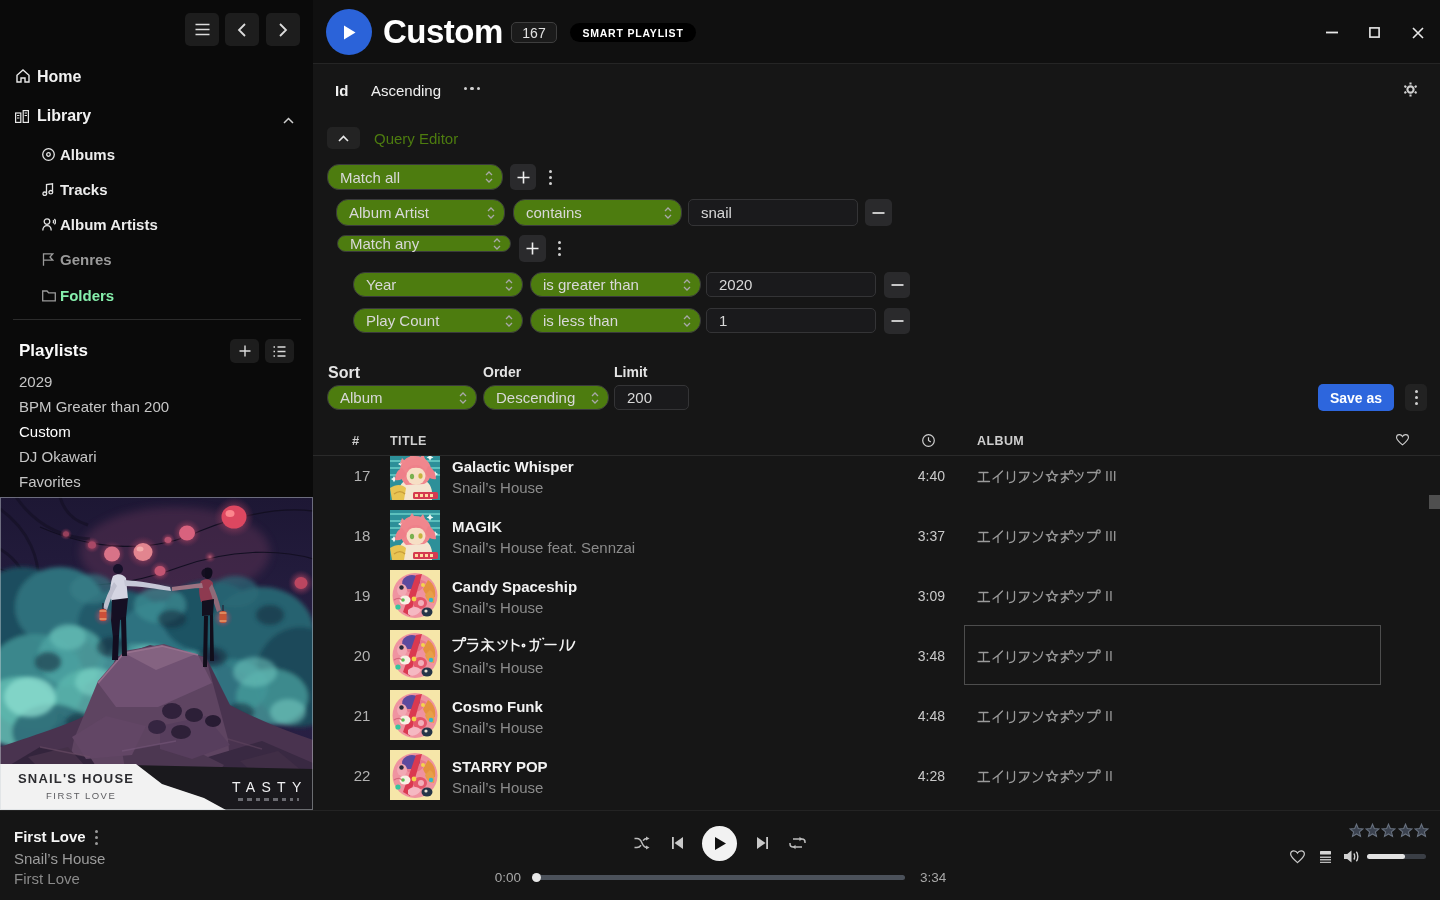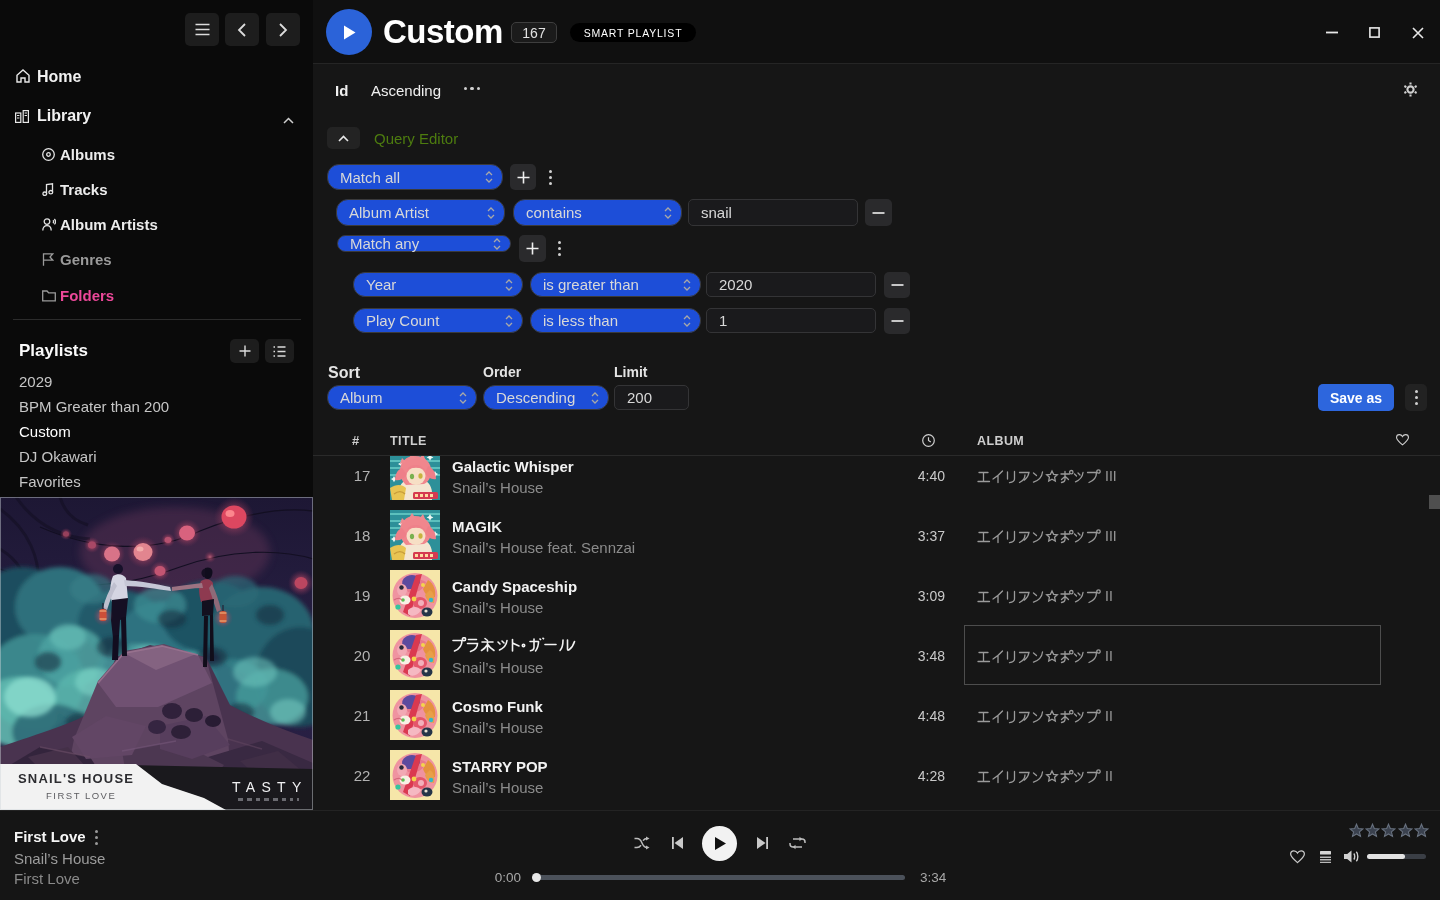--- a/index.html
+++ b/index.html
@@ -8,21 +8,21 @@
 .abs{position:absolute}
 
 #sidebar{position:absolute;left:0;top:0;width:313px;height:810px;background:#0a0a0a}
 .sbtn{position:absolute;background:#1d1d1d;border-radius:5px;display:flex;align-items:center;justify-content:center}
 .navtxt{font-weight:bold;font-size:16px}
 .subtxt{font-weight:bold;font-size:15px}
 .plitem{font-size:15px;color:#c6c6c6}
 
 #content{position:absolute;left:313px;top:0;width:1127px;height:810px;background:#161616}
 #topband{position:absolute;left:0;top:0;width:1127px;height:64px;background:#101010;border-bottom:1px solid #252525}
-.sel{position:absolute;background:#1d4ed8;border:1px solid #3a3a3c;border-radius:12px;display:flex;align-items:center;color:#d8d8d8;font-size:15px;padding-left:12px}
+.sel{position:absolute;background:#4d7c0f;border:1px solid #3a3a3c;border-radius:12px;display:flex;align-items:center;color:#d8d8d8;font-size:15px;padding-left:12px}
 .sel .ud{position:absolute;right:8px;top:50%;margin-top:-7px;width:10px;height:14px}
 .inp{position:absolute;background:#1a1a1c;border:1px solid #343436;border-radius:5px;display:flex;align-items:center;color:#d8d8d8;font-size:15px;padding-left:12px}
 .sqbtn{position:absolute;background:#2a2a2c;border-radius:5px;display:flex;align-items:center;justify-content:center;color:#e8e8e8}
 .vdots{position:absolute;display:flex;flex-direction:column;justify-content:center;align-items:center;gap:3px}
 .vdots i{width:3px;height:3px;border-radius:50%;background:#d0d0d0}
 
 .rowtitle{font-weight:bold;font-size:15px;color:#f2f2f2}
 .rowartist{font-size:15px;color:#8b8b8b}
 .rownum{font-size:15px;color:#b2b2b2}
 .rowdur{font-size:14px;color:#c9c9c9}
@@ -99,21 +99,21 @@
     <svg width="12" height="13" viewBox="0 0 12 13" fill="none" stroke="#9a9a9a" stroke-width="1.3">
         <path d="M1.5 12.8 V0.8 H10.8 L8 4 L10.8 7.2 H1.5"></path>
       </svg>
   </div>
   <div class="abs subtxt" style="left:60px;top:251px;color:#9a9a9a">Genres</div>
   <div class="abs" style="left:42px;top:288px">
     <svg width="14" height="12" viewBox="0 0 14 12" fill="none" stroke="#9a9a9a" stroke-width="1.3">
         <path d="M0.7 10.8 V1 H5 L6.6 2.8 H13.3 V10.8 Z"></path>
       </svg>
   </div>
-  <div class="abs subtxt" style="left:60px;top:287px;color:#ec4899">Folders</div>
+  <div class="abs subtxt" style="left:60px;top:287px;color:#86efac">Folders</div>
   <div class="abs" style="left:13px;top:319px;width:288px;height:1px;background:#2c2c2c"></div>
 
   <div class="abs" style="left:19px;top:341px;font-weight:bold;font-size:17px;color:#fafafa">Playlists</div>
   <div class="sbtn" style="left:230px;top:339px;width:29px;height:24px">
     <svg width="12" height="12" viewBox="0 0 12 12" stroke="#dcdcdc" stroke-width="1.4">
         <path d="M6 0.5 V11.5 M0.5 6 H11.5"></path>
       </svg>
   </div>
   <div class="sbtn" style="left:265px;top:339px;width:29px;height:24px">
     <svg width="13" height="11" viewBox="0 0 13 11" stroke="#dcdcdc" stroke-width="1.3">
@@ -291,21 +291,21 @@
 </div>
 <div id="content">
   <div id="topband">
     <div class="abs" style="left:13px;top:9px;width:46px;height:46px;border-radius:50%;background:#2b63d9;display:flex;align-items:center;justify-content:center">
       <svg width="15" height="17" viewBox="0 0 15 17">
           <path d="M2 1.5 L13.5 8.5 L2 15.5 Z" fill="#fff"></path>
         </svg>
     </div>
     <div class="abs" style="left:70px;top:13px;font-size:33px;font-weight:bold;color:#fff;letter-spacing:-0.5px">Custom</div>
     <div class="abs" style="left:198px;top:22px;width:46px;height:21px;background:#1b1b1b;border:1px solid #3e3e3e;border-radius:5px;display:flex;align-items:center;justify-content:center;font-size:14px;color:#e2e2e2">167</div>
-    <div class="abs" style="left:257px;top:23px;width:126px;height:19px;background:#000;border-radius:10px;display:flex;align-items:center;justify-content:center;font-size:10.5px;font-weight:normal;letter-spacing:0.8px;color:#fff">SMART PLAYLIST</div>
+    <div class="abs" style="left:257px;top:23px;width:126px;height:19px;background:#000;border-radius:10px;display:flex;align-items:center;justify-content:center;font-size:10.5px;font-weight:bold;letter-spacing:0.8px;color:#fff">SMART PLAYLIST</div>
 
     <svg class="abs" style="left:1013px;top:31px" width="12" height="3" viewBox="0 0 12 3">
         <path d="M0 1.5 H12" stroke="#e8e8e8" stroke-width="1.8"></path>
       </svg>
     <svg class="abs" style="left:1056px;top:27px" width="11" height="11" viewBox="0 0 11 11" fill="none">
         <rect x="0.9" y="0.9" width="9.2" height="9.2" stroke="#e8e8e8" stroke-width="1.6"></rect>
       </svg>
     <svg class="abs" style="left:1099px;top:27px" width="12" height="12" viewBox="0 0 12 12">
         <path d="M1 1 L11 11 M11 1 L1 11" stroke="#e8e8e8" stroke-width="1.6"></path>
       </svg>

